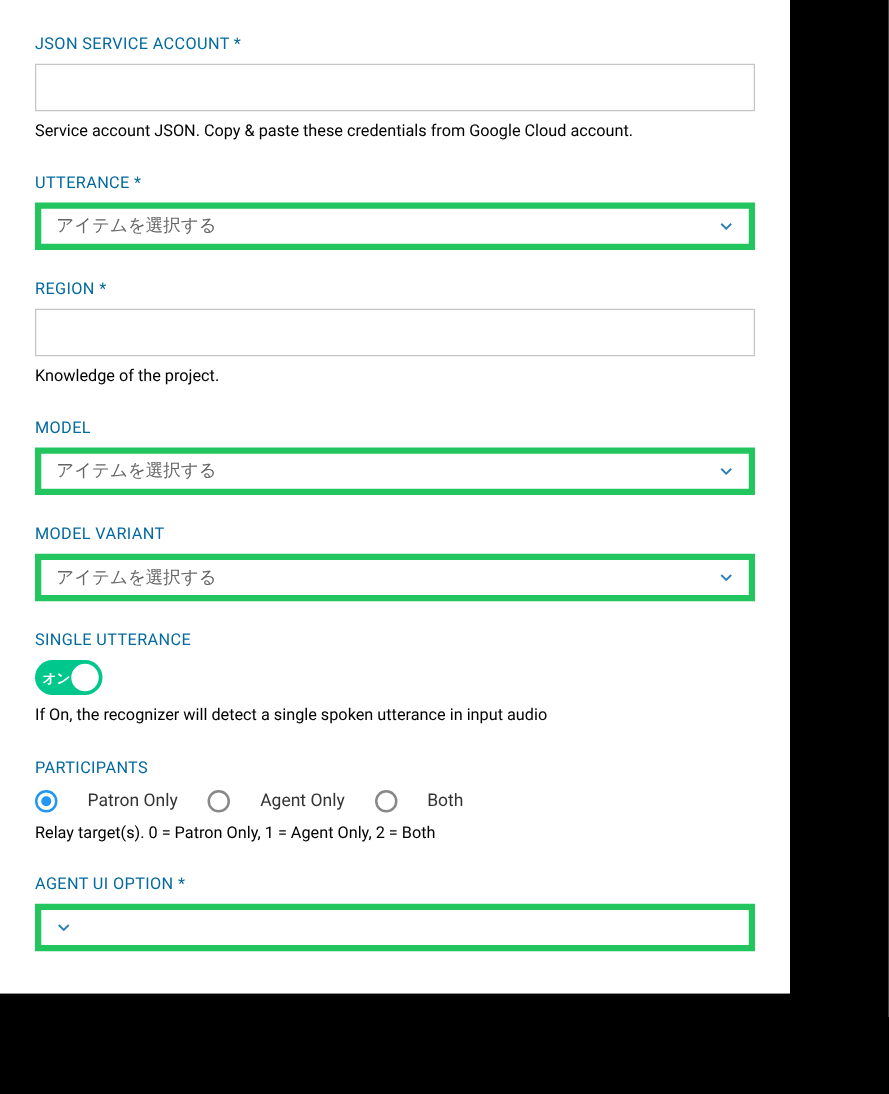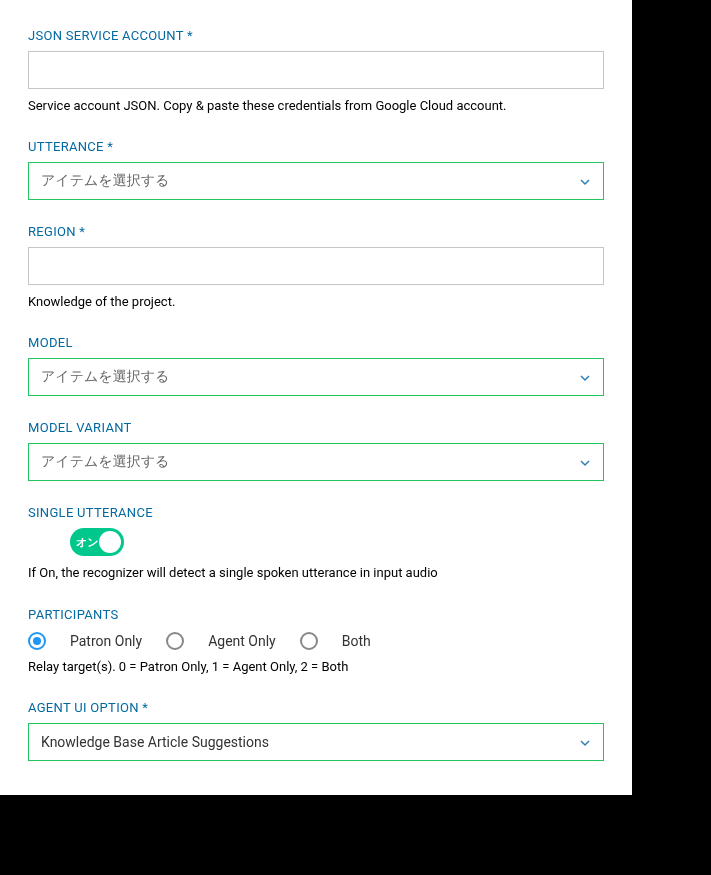--- a/index.html
+++ b/index.html
@@ -34,21 +34,21 @@
       height: 38px;
       border: 1px solid #c5c5c5;
       padding: 8px 10px;
       font-size: 14px;
       color: #333;
       background: #fff;
     }
     .select-input {
       width: 100%;
       height: 38px;
-      border: 1px solid #22c55e;
+      border: 5px solid #22c55e;
       padding: 8px 12px;
       font-size: 14px;
       color: #555;
       background: #fff;
       display: flex;
       align-items: center;
       justify-content: space-between;
       cursor: pointer;
     }
     .select-text {
@@ -75,21 +75,20 @@
     .toggle-switch {
       position: relative;
       width: 54px;
       height: 28px;
       background: #00c88c;
       border-radius: 14px;
       cursor: pointer;
       display: flex;
       align-items: center;
       padding: 0 6px;
-      margin-left: 42px;
     }
     .toggle-label {
       font-size: 11px;
       color: #fff;
       font-weight: 600;
     }
     .toggle-knob {
       position: absolute;
       right: 3px;
       width: 22px;
@@ -213,21 +212,20 @@
         <div class="radio-circle"></div>
         <span class="radio-label">Both</span>
       </div>
     </div>
     <div class="help-text">Relay target(s). 0 = Patron Only, 1 = Agent Only, 2 = Both</div>
   </div>
 
   <div class="field-group" style="margin-bottom:0;">
     <label class="field-label">AGENT UI OPTION *</label>
     <div class="select-input">
-      <span class="select-text has-value">Knowledge Base Article Suggestions</span>
       <span class="chevron-down">
         <svg viewBox="0 0 12 12">
             <path d="M2 4 L6 8 L10 4" stroke="#2d7fb8" stroke-width="1.5" fill="none"></path>
           </svg>
       </span>
     </div>
   </div>
 
 </div>
 

